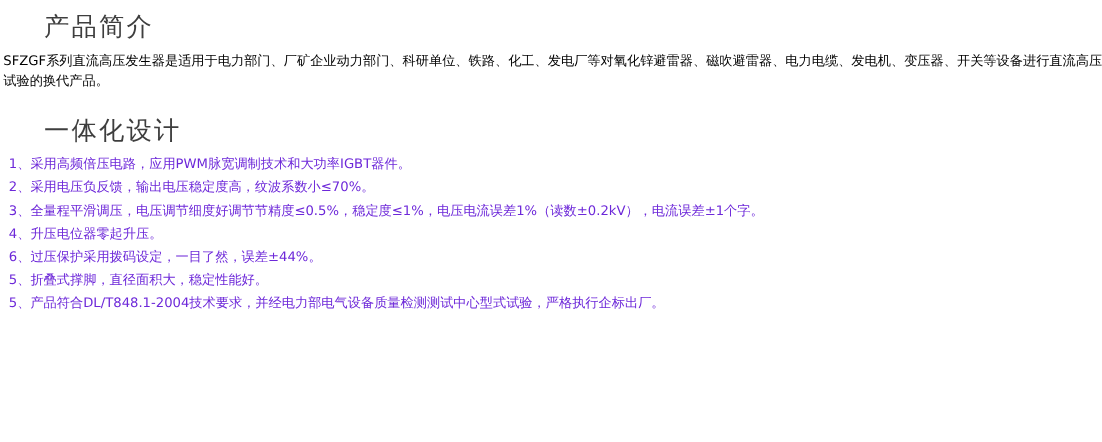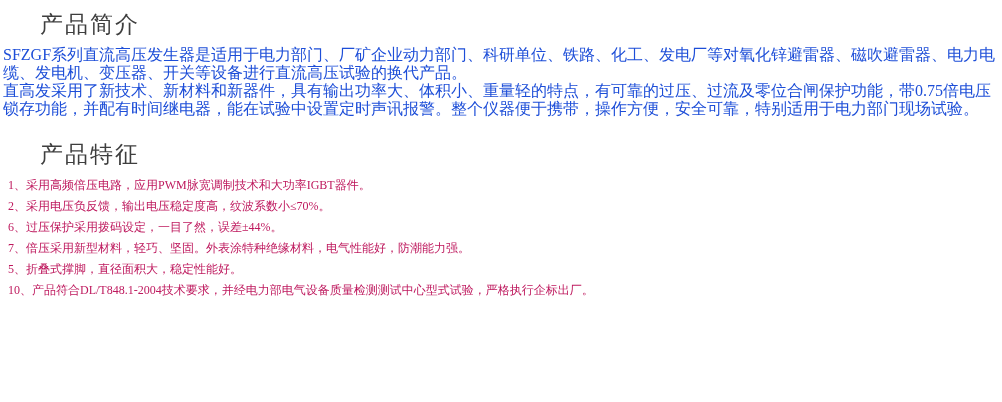--- a/index.html
+++ b/index.html
@@ -7,72 +7,71 @@
     padding: 0;
     background: #ffffff;
     font-family: "DejaVu Sans", "Liberation Sans", sans-serif;
   }
   .page {
     width: 1002px;
     height: 402px;
     background: #ffffff;
     overflow: hidden;
     box-sizing: border-box;
-    font-family: Liberation Serif, serif;
   }
   .section-title {
     font-size: 23px;
     font-weight: 400;
     color: #3e3e3e;
     letter-spacing: 2px;
     margin: 0 0 0 40px;
     line-height: 26px;
   }
   .title-intro {
     padding-top: 12px;
   }
   .title-features {
     padding-top: 24px;
   }
   .intro-block {
     margin: 8px 0 0 3px;
-    font-size: 16px;
+    font-size: 12px;
     line-height: 18px;
-    color: #1d4ed8;
+    color: #000000;
   }
   .intro-block p {
     margin: 0;
     padding: 0;
   }
   .features-block {
     margin: 8px 0 0 8px;
     font-size: 12px;
     line-height: 19px;
-    color: #be185d;
+    color: #6d28d9;
   }
   .feature-item {
     margin: 0 0 2px 0;
   }
 </style>
 </head>
 <body>
 
 <div class="page">
 
   <div class="section-title title-intro">产品简介</div>
 
   <div class="intro-block">
     <p>SFZGF系列直流高压发生器是适用于电力部门、厂矿企业动力部门、科研单位、铁路、化工、发电厂等对氧化锌避雷器、磁吹避雷器、电力电缆、发电机、变压器、开关等设备进行直流高压试验的换代产品。</p>
-    <p>直高发采用了新技术、新材料和新器件，具有输出功率大、体积小、重量轻的特点，有可靠的过压、过流及零位合闸保护功能，带0.75倍电压锁存功能，并配有时间继电器，能在试验中设置定时声讯报警。整个仪器便于携带，操作方便，安全可靠，特别适用于电力部门现场试验。</p>
   </div>
 
-  <div class="section-title title-features">产品特征</div>
+  <div class="section-title title-features">一体化设计</div>
 
   <div class="features-block">
     <div class="feature-item">1、采用高频倍压电路，应用PWM脉宽调制技术和大功率IGBT器件。</div>
     <div class="feature-item">2、采用电压负反馈，输出电压稳定度高，纹波系数小≤70%。</div>
+    <div class="feature-item">3、全量程平滑调压，电压调节细度好调节节精度≤0.5%，稳定度≤1%，电压电流误差1%（读数±0.2kV），电流误差±1个字。</div>
+    <div class="feature-item">4、升压电位器零起升压。</div>
     <div class="feature-item">6、过压保护采用拨码设定，一目了然，误差±44%。</div>
-    <div class="feature-item">7、倍压采用新型材料，轻巧、坚固。外表涂特种绝缘材料，电气性能好，防潮能力强。</div>
     <div class="feature-item">5、折叠式撑脚，直径面积大，稳定性能好。</div>
-    <div class="feature-item">10、产品符合DL/T848.1-2004技术要求，并经电力部电气设备质量检测测试中心型式试验，严格执行企标出厂。</div>
+    <div class="feature-item">5、产品符合DL/T848.1-2004技术要求，并经电力部电气设备质量检测测试中心型式试验，严格执行企标出厂。</div>
   </div>
 
 </div>
 
 </body></html>

